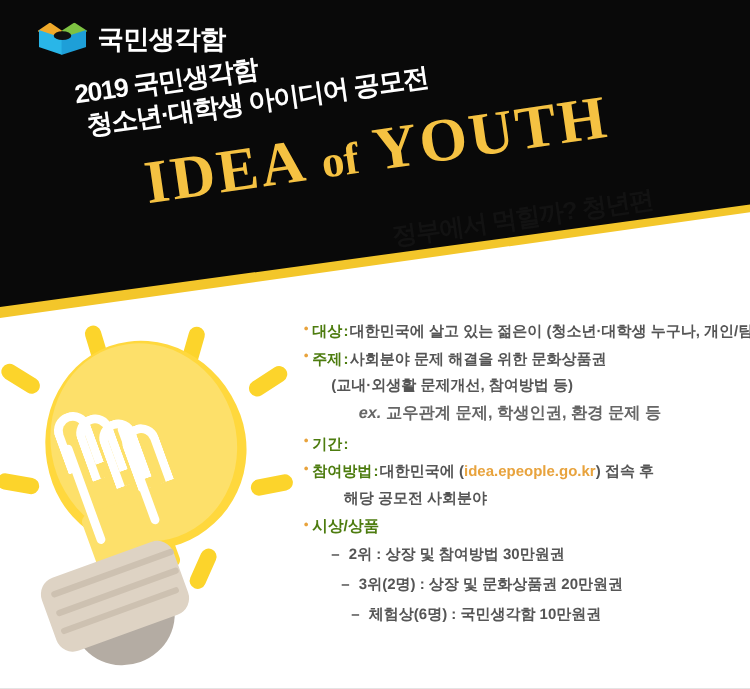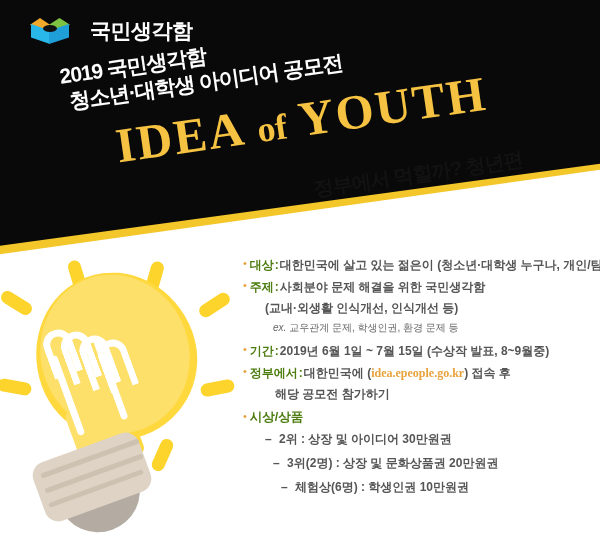--- a/index.html
+++ b/index.html
@@ -28,21 +28,21 @@
     position:absolute;left:-40px;top:-30px;
     width:700px;height:284px;
     background:#090909;
     clip-path:polygon(0 0,100% 0,100% 65.3%,0 99%);
     z-index:2;
   }
 
   
   .logo-wrap{
     position:absolute;left:30px;top:14px;
-    display:flex;align-items:center;gap:20px;
+    display:flex;align-items:center;gap:8px;
     z-index:6;
   }
   .logo-mark{
     position:relative;width:40px;height:33px;
   }
   .lm-top-l{
     position:absolute;left:0;top:4px;width:20px;height:13px;
     background:#f0a92a;
     clip-path:polygon(0 52%,50% 0,100% 52%,50% 100%);
   }
@@ -205,25 +205,25 @@
   }
   .label{
     color:#4d7c0f;font-weight:bold;margin-right:1px;
   }
   .val{color:#555;font-weight:bold;}
   .sub-indent{
     margin-left:22px;font-size:12px;font-weight:bold;color:#555;
     margin-bottom:4px;white-space:nowrap;
   }
   .ex-line{
-    margin-left:30px;font-size:10px;color:#666;font-weight:normal;
+    margin-left:44px;font-size:13px;color:#666;font-weight:bold;
     margin-bottom:7px;white-space:nowrap;
   }
   .ex-line .exk{font-style:italic;}
-  .url{color:#e8a33d;font-weight:bold;font-family:Liberation Serif, serif;}
+  .url{color:#e8a33d;font-weight:bold;}
   .prize-head{
     display:flex;align-items:flex-start;margin-top:6px;margin-bottom:5px;
     font-size:12.5px;
   }
   .prize-item{
     margin-left:14px;font-size:12px;color:#555;font-weight:bold;
     margin-bottom:7px;white-space:nowrap;
   }
   .dash{margin-right:4px;}
 </style>
@@ -295,58 +295,57 @@
       <span class="bullet">•</span>
       <span class="label">대상</span>
       <span class="label">:</span>
       <span class="val">대한민국에 살고 있는 젊은이 (청소년·대학생 누구나, 개인/팀)</span>
     </div>
 
     <div class="row">
       <span class="bullet">•</span>
       <span class="label">주제</span>
       <span class="label">:</span>
-      <span class="val">사회분야 문제 해결을 위한 국민생각함</span>
-    </div>
-    <div class="sub-indent">(교내·외생활 인식개선, 인식개선 등)</div>
+      <span class="val">사회분야 문제 해결을 위한 문화상품권</span>
+    </div>
+    <div class="sub-indent">(교내·외생활 문제개선, 참여방법 등)</div>
     <div class="ex-line">
       <span class="exk">ex.</span>
       <span>교우관계 문제, 학생인권, 환경 문제 등</span>
     </div>
 
     <div class="row">
       <span class="bullet">•</span>
       <span class="label">기간</span>
       <span class="label">:</span>
-      <span class="val">2019년 6월 1일 ~ 7월 15일 (수상작 발표, 8~9월중)</span>
     </div>
 
     <div class="row">
       <span class="bullet">•</span>
-      <span class="label">정부에서</span>
+      <span class="label">참여방법</span>
       <span class="label">:</span>
       <span class="val">대한민국에 (</span>
       <span class="url">idea.epeople.go.kr</span>
       <span class="val">) 접속 후</span>
     </div>
-    <div class="sub-indent" style="margin-left:32px;">해당 공모전 참가하기</div>
+    <div class="sub-indent" style="margin-left:32px;">해당 공모전 사회분야</div>
 
     <div class="prize-head">
       <span class="bullet">•</span>
       <span class="label">시상/상품</span>
     </div>
 
     <div class="prize-item" style="margin-left:22px;">
       <span class="dash">–</span>
-      <span>2위 : 상장 및 아이디어 30만원권</span>
+      <span>2위 : 상장 및 참여방법 30만원권</span>
     </div>
     <div class="prize-item" style="margin-left:30px;">
       <span class="dash">–</span>
       <span>3위(2명) : 상장 및 문화상품권 20만원권</span>
     </div>
     <div class="prize-item" style="margin-left:38px;">
       <span class="dash">–</span>
-      <span>체험상(6명) : 학생인권 10만원권</span>
+      <span>체험상(6명) : 국민생각함 10만원권</span>
     </div>
 
   </div>
 
 </div>
 
 </body></html>

